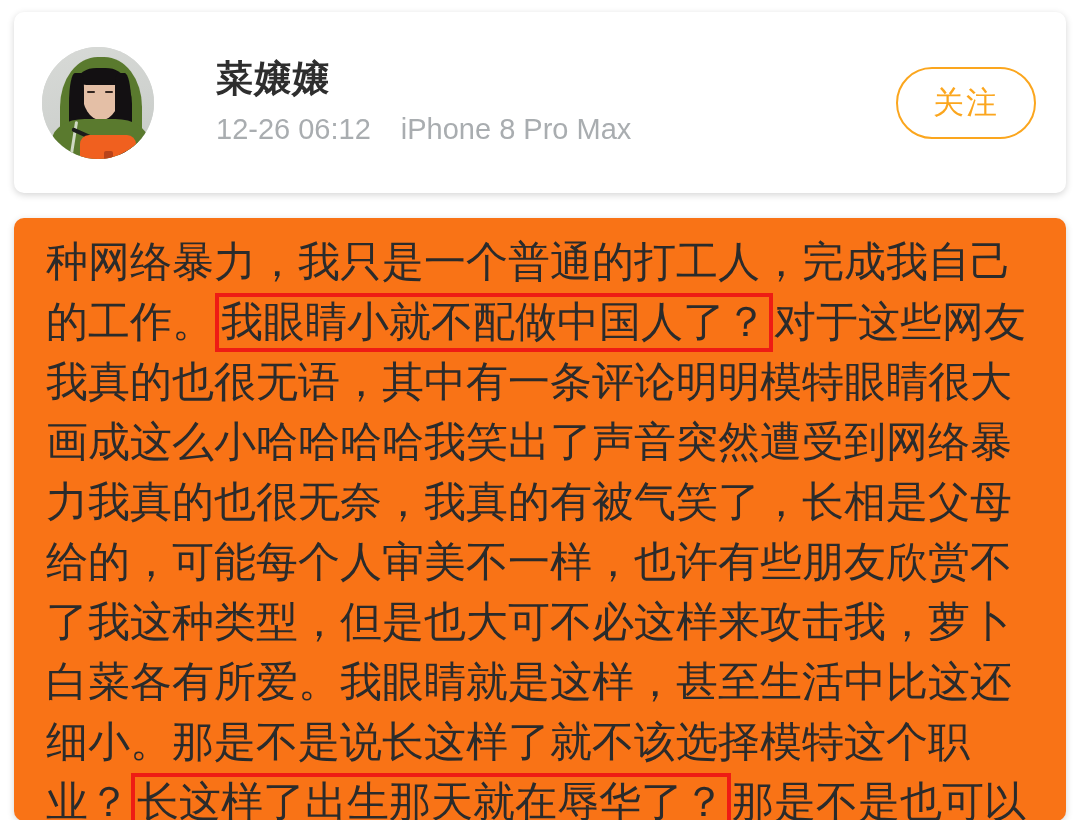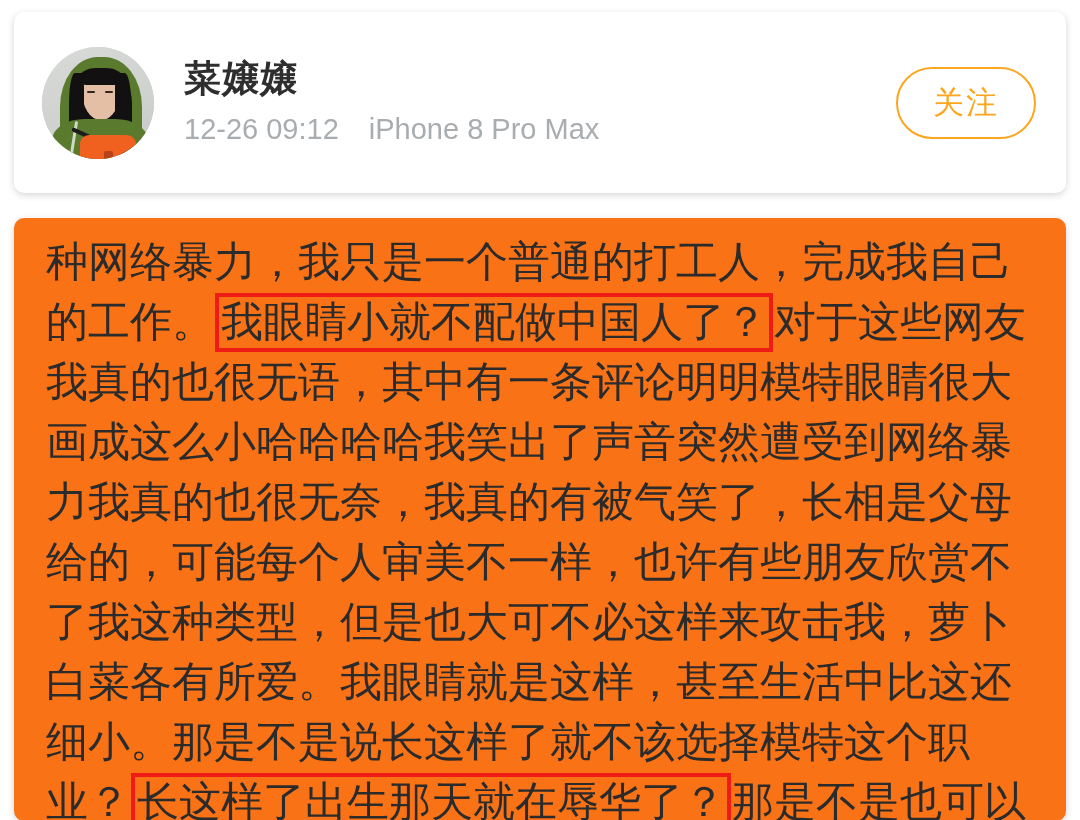--- a/index.html
+++ b/index.html
@@ -27,20 +27,21 @@
     top: 12px;
     width: 1052px;
     height: 181px;
     background: #ffffff;
     border-radius: 10px;
     box-shadow: 0 2px 7px rgba(0,0,0,0.17);
     box-sizing: border-box;
     display: flex;
     align-items: center;
     padding: 0 30px 0 28px;
+    gap: 32px;
   }
 
   .avatar {
     position: relative;
     width: 112px;
     height: 112px;
     min-width: 112px;
     border-radius: 50%;
     overflow: hidden;
     background: #d2d4d2;
@@ -241,21 +242,21 @@
       <div class="av-body"></div>
       <div class="av-zip"></div>
       <div class="av-strap"></div>
       <div class="av-bag"></div>
       <div class="av-bagtag"></div>
     </div>
 
     <div class="header-text">
       <div class="username">菜嬢嬢</div>
       <div class="meta-row">
-        <span>12-26 09:12</span>
+        <span>12-26 06:12</span>
         <span class="meta-device">iPhone 8 Pro Max</span>
       </div>
     </div>
 
     <div class="follow-btn" style="border-color: rgb(251, 166, 30); color: rgb(251, 166, 30);">关注</div>
   </div>
 
   <div class="body-card">
     <div class="post-body" id="post-body"><span>种网络暴力，我只是一个普通的打工人，完成我自己的工作。</span><span class="hl" style="border-color: rgb(238, 28, 20);">我眼睛小就不配做中国人了？</span><span>对于这些网友我真的也很无语，其中有一条评论明明模特眼睛很大画成这么小哈哈哈哈我笑出了声音突然遭受到网络暴力我真的也很无奈，我真的有被气笑了，长相是父母给的，可能每个人审美不一样，也许有些朋友欣赏不了我这种类型，但是也大可不必这样来攻击我，萝卜白菜各有所爱。我眼睛就是这样，甚至生活中比这还细小。那是不是说长这样了就不该选择模特这个职业？</span><span class="hl" style="border-color: rgb(238, 28, 20);">长这样了出生那天就在辱华了？</span><span>那是不是也可以</span></div>
   </div>

